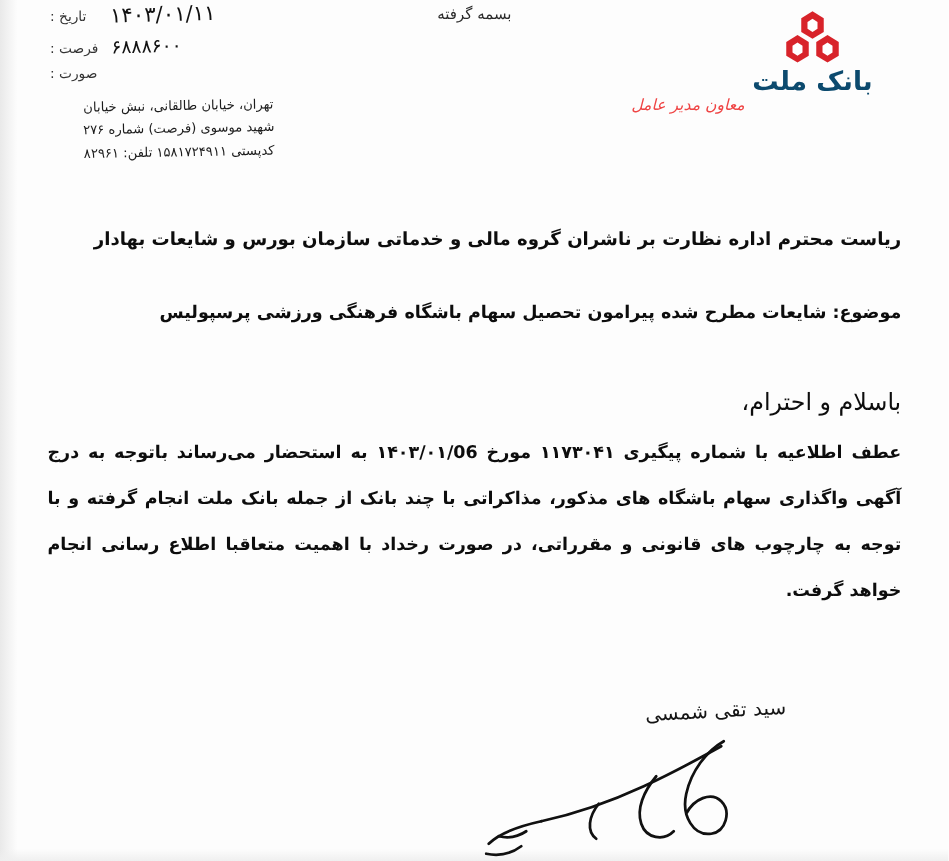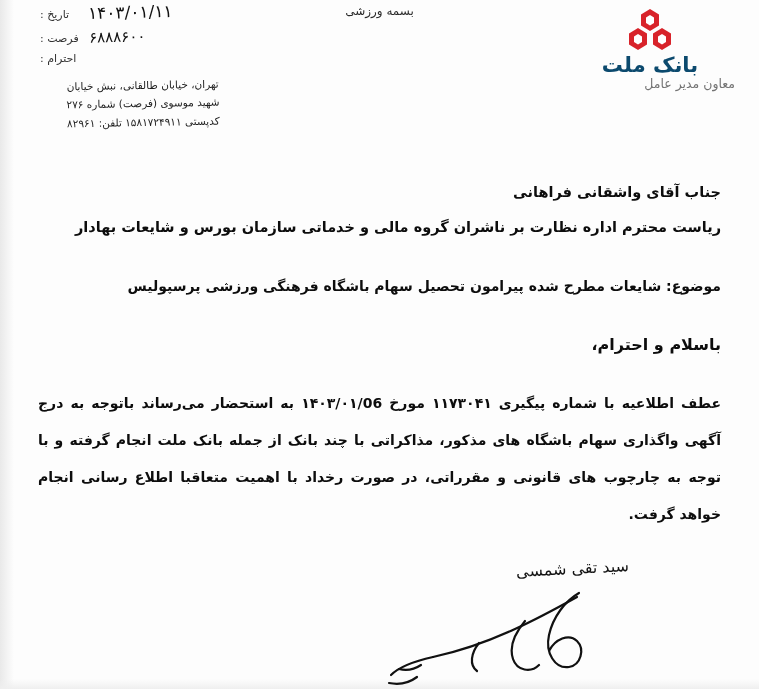--- a/index.html
+++ b/index.html
@@ -52,23 +52,24 @@
     font-size: 11px;
     color: #3a3a3a;
     letter-spacing: 0.5px;
     margin-top: 1px;
   }
   .deputy-title {
     position: absolute;
     top: 76px;
     right: 24px;
     width: 230px;
-    text-align: right;
+    text-align: left;
     font-size: 12.5px;
-    color: #737373;
+    color: #ef4444;
+    font-style: italic;
   }
 
   
   .bismillah {
     position: absolute;
     top: 4px;
     left: 0;
     right: 0;
     text-align: center;
     font-size: 12px;
@@ -139,27 +140,26 @@
   .addressee-role {
     font-size: 14.5px;
     font-weight: bold;
     line-height: 2.3;
     margin-bottom: 26px;
   }
   .subject {
     font-size: 14px;
     font-weight: bold;
     line-height: 2.2;
-    margin-bottom: 26px;
+    margin-bottom: 36px;
   }
   .salutation {
-    font-size: 16px;
-    font-weight: bold;
+    font-size: 19px;
+    font-weight: normal;
     line-height: 2.2;
-    margin-bottom: 22px;
   }
   .para {
     font-size: 14px;
     font-weight: bold;
     line-height: 2.65;
     text-align: justify;
     text-align-last: right;
   }
 
   
@@ -205,21 +205,21 @@
 </head>
 <body>
 
 <div class="page">
 
   <div class="edge-left"></div>
   <div class="edge-bottom"></div>
 
   <div class="header">
 
-    <div class="bismillah">بسمه ورزشی</div>
+    <div class="bismillah">بسمه گرفته</div>
 
     <div class="logo-block">
       <div class="logo-mark">
         <svg width="48" height="44" viewBox="0 0 48 44" aria-hidden="true">
           <g fill="#D8232A">
             <polygon points="24,1 33,6.5 33,17.5 24,23 15,17.5 15,6.5"></polygon>
             <polygon points="12,20 21,25.5 21,36.5 12,42 3,36.5 3,25.5"></polygon>
             <polygon points="36,20 45,25.5 45,36.5 36,42 27,36.5 27,25.5"></polygon>
           </g>
           <g fill="#ffffff">
@@ -238,33 +238,32 @@
       <div class="meta-row">
         <span class="meta-value">۱۴۰۳/۰۱/۱۱</span>
         <span class="meta-label">تاریخ :</span>
       </div>
       <div class="meta-row">
         <span class="meta-value small">۶۸۸۸۶۰۰</span>
         <span class="meta-label">فرصت :</span>
       </div>
       <div class="meta-row">
         <span class="meta-value small"></span>
-        <span class="meta-label">احترام :</span>
+        <span class="meta-label">صورت :</span>
       </div>
     </div>
 
     <div class="address-block">
       <div>تهران، خیابان طالقانی، نبش خیابان</div>
       <div>شهید موسوی (فرصت) شماره ۲۷۶</div>
       <div>کدپستی ۱۵۸۱۷۲۴۹۱۱ تلفن: ۸۲۹۶۱</div>
     </div>
   </div>
 
   <div class="body-content">
-    <div class="addressee">جناب آقای واشقانی فراهانی</div>
     <div class="addressee-role">ریاست محترم اداره نظارت بر ناشران گروه مالی و خدماتی سازمان بورس و شایعات بهادار</div>
     <div class="subject">موضوع: شایعات مطرح شده پیرامون تحصیل سهام باشگاه فرهنگی ورزشی پرسپولیس</div>
     <div class="salutation">باسلام و احترام،</div>
     <div class="para">عطف اطلاعیه با شماره پیگیری ۱۱۷۳۰۴۱ مورخ ۱۴۰۳/۰۱/06 به استحضار می‌رساند باتوجه به درج آگهی واگذاری سهام باشگاه های مذکور، مذاکراتی با چند بانک از جمله بانک ملت انجام گرفته و با توجه به چارچوب های قانونی و مقرراتی، در صورت رخداد با اهمیت متعاقبا اطلاع رسانی انجام خواهد گرفت.</div>
   </div>
 
   <div class="signature-area">
     <div class="signer-name">سید تقی شمسی</div>
     <svg class="sig-svg" width="330" height="120" viewBox="0 0 330 120" aria-hidden="true">
       <g fill="none" stroke="#111111" stroke-width="2.2" stroke-linecap="round">

